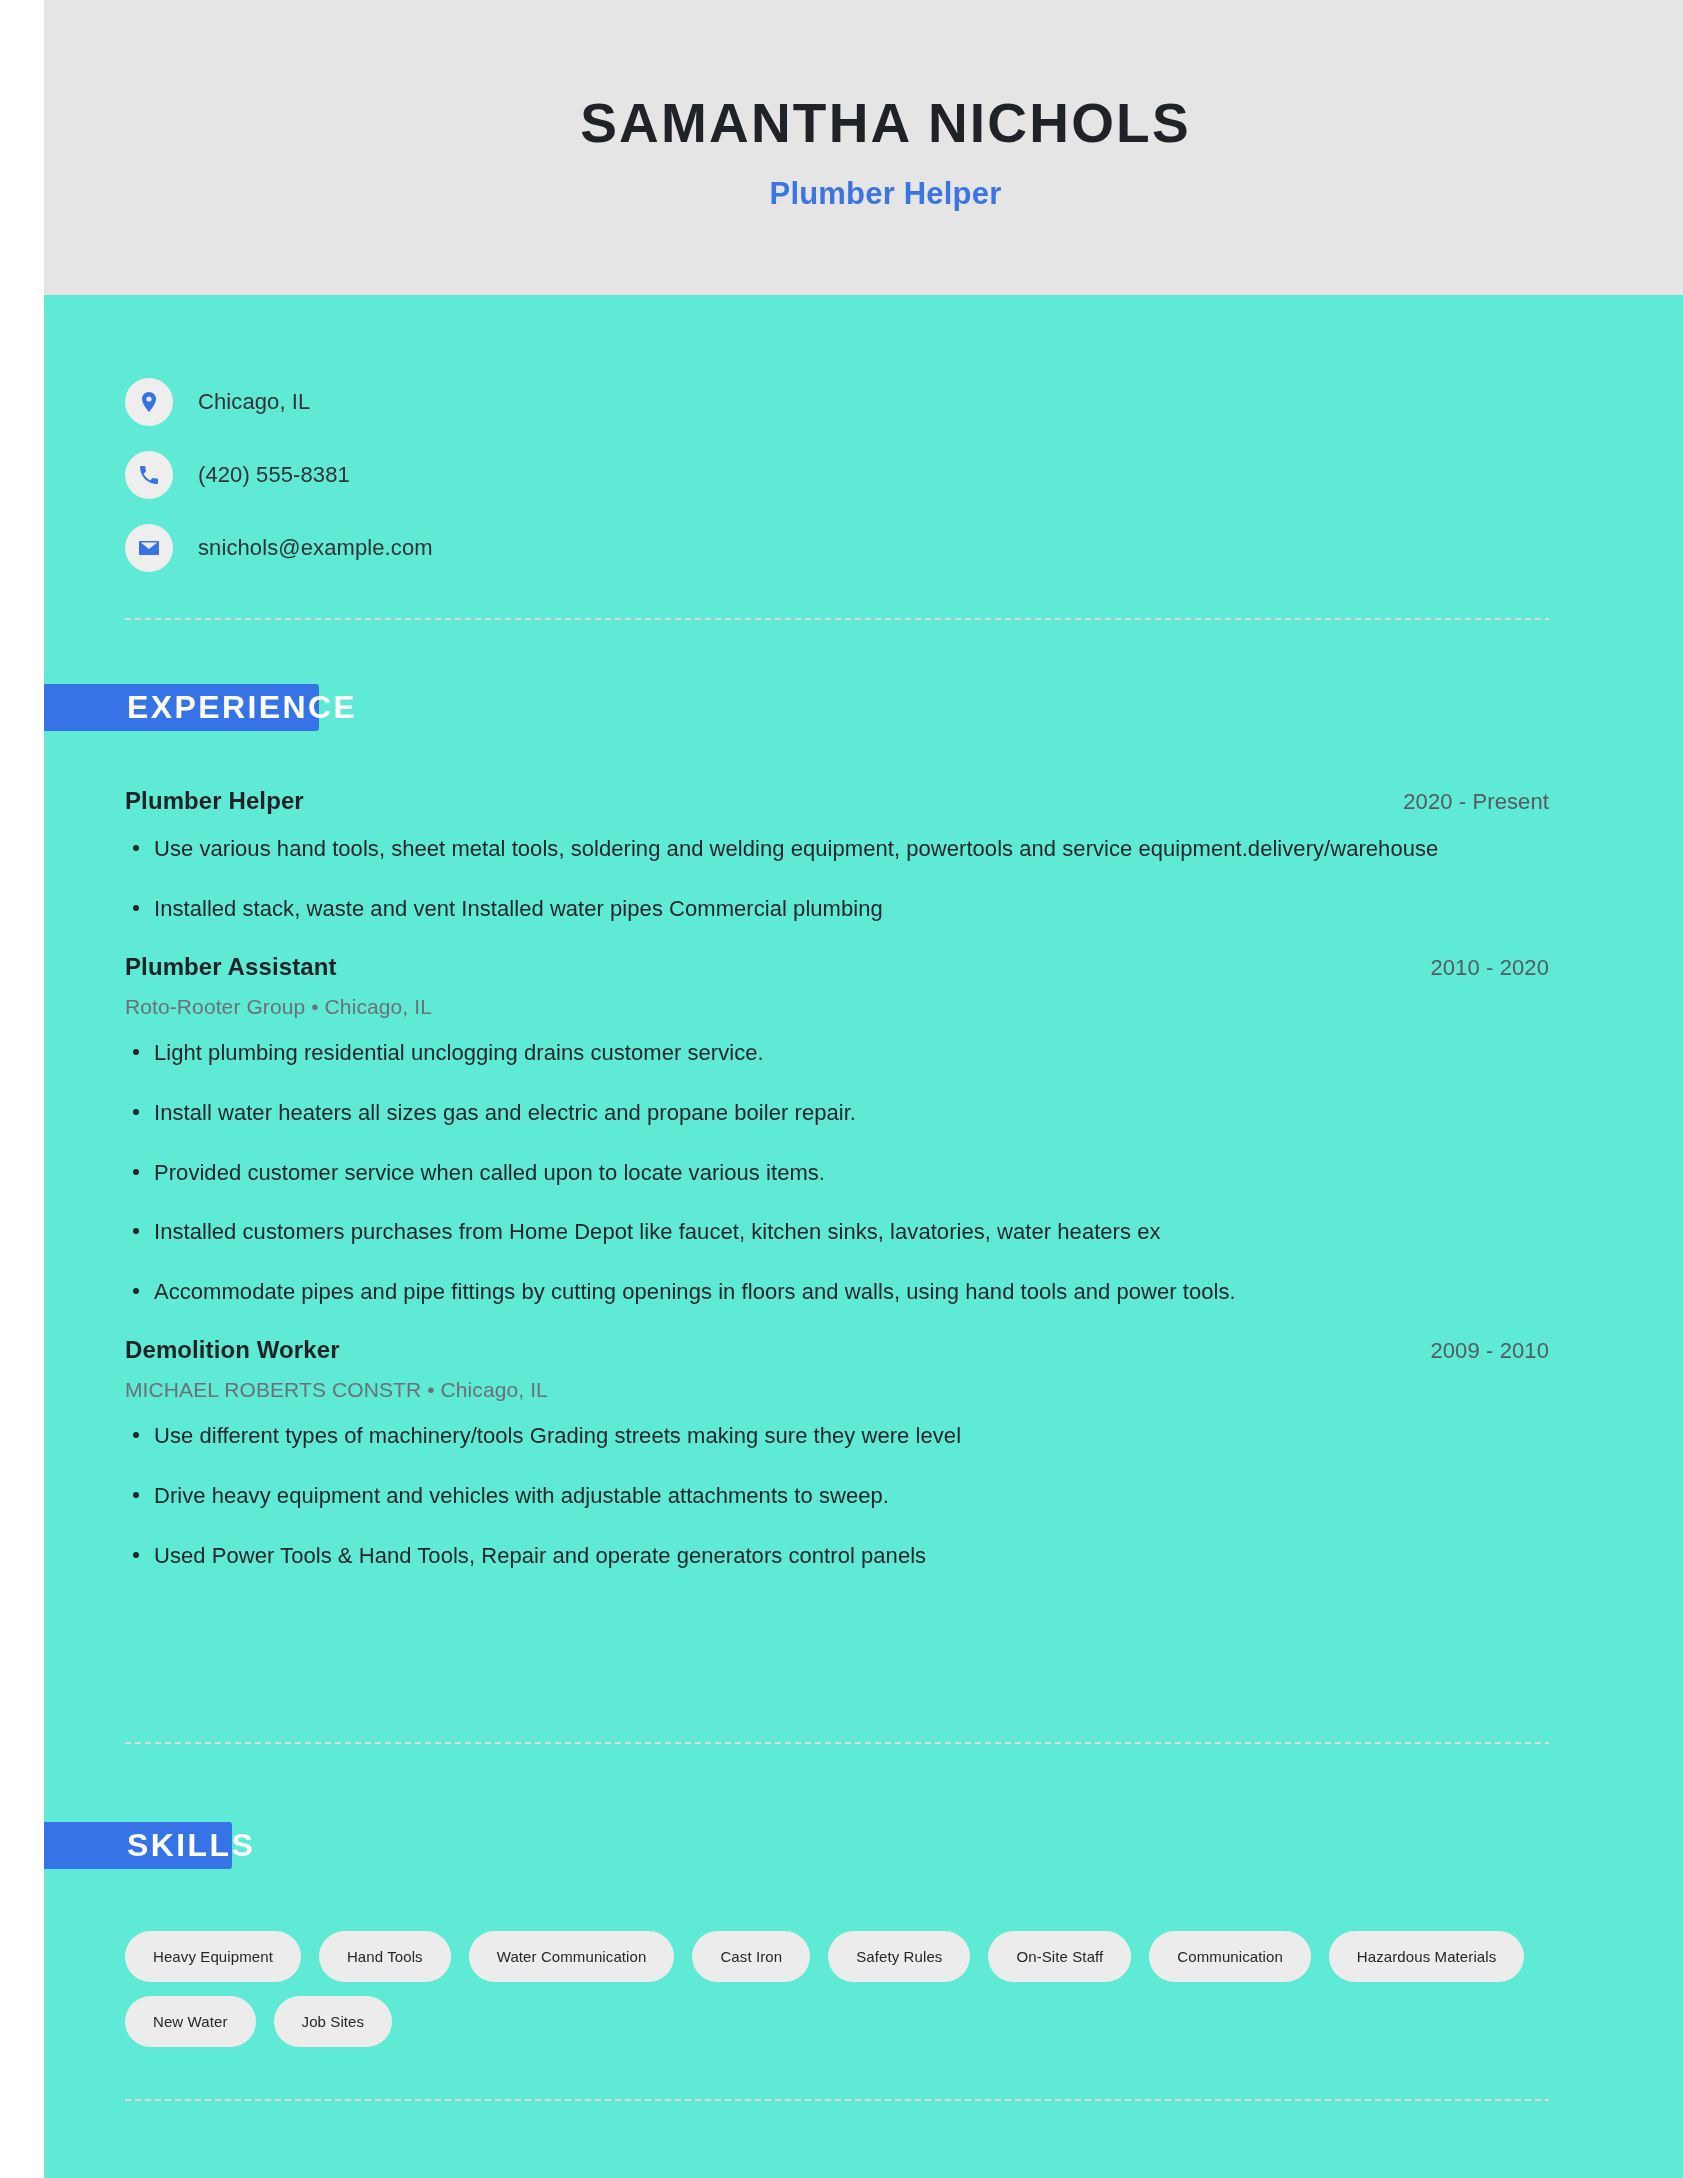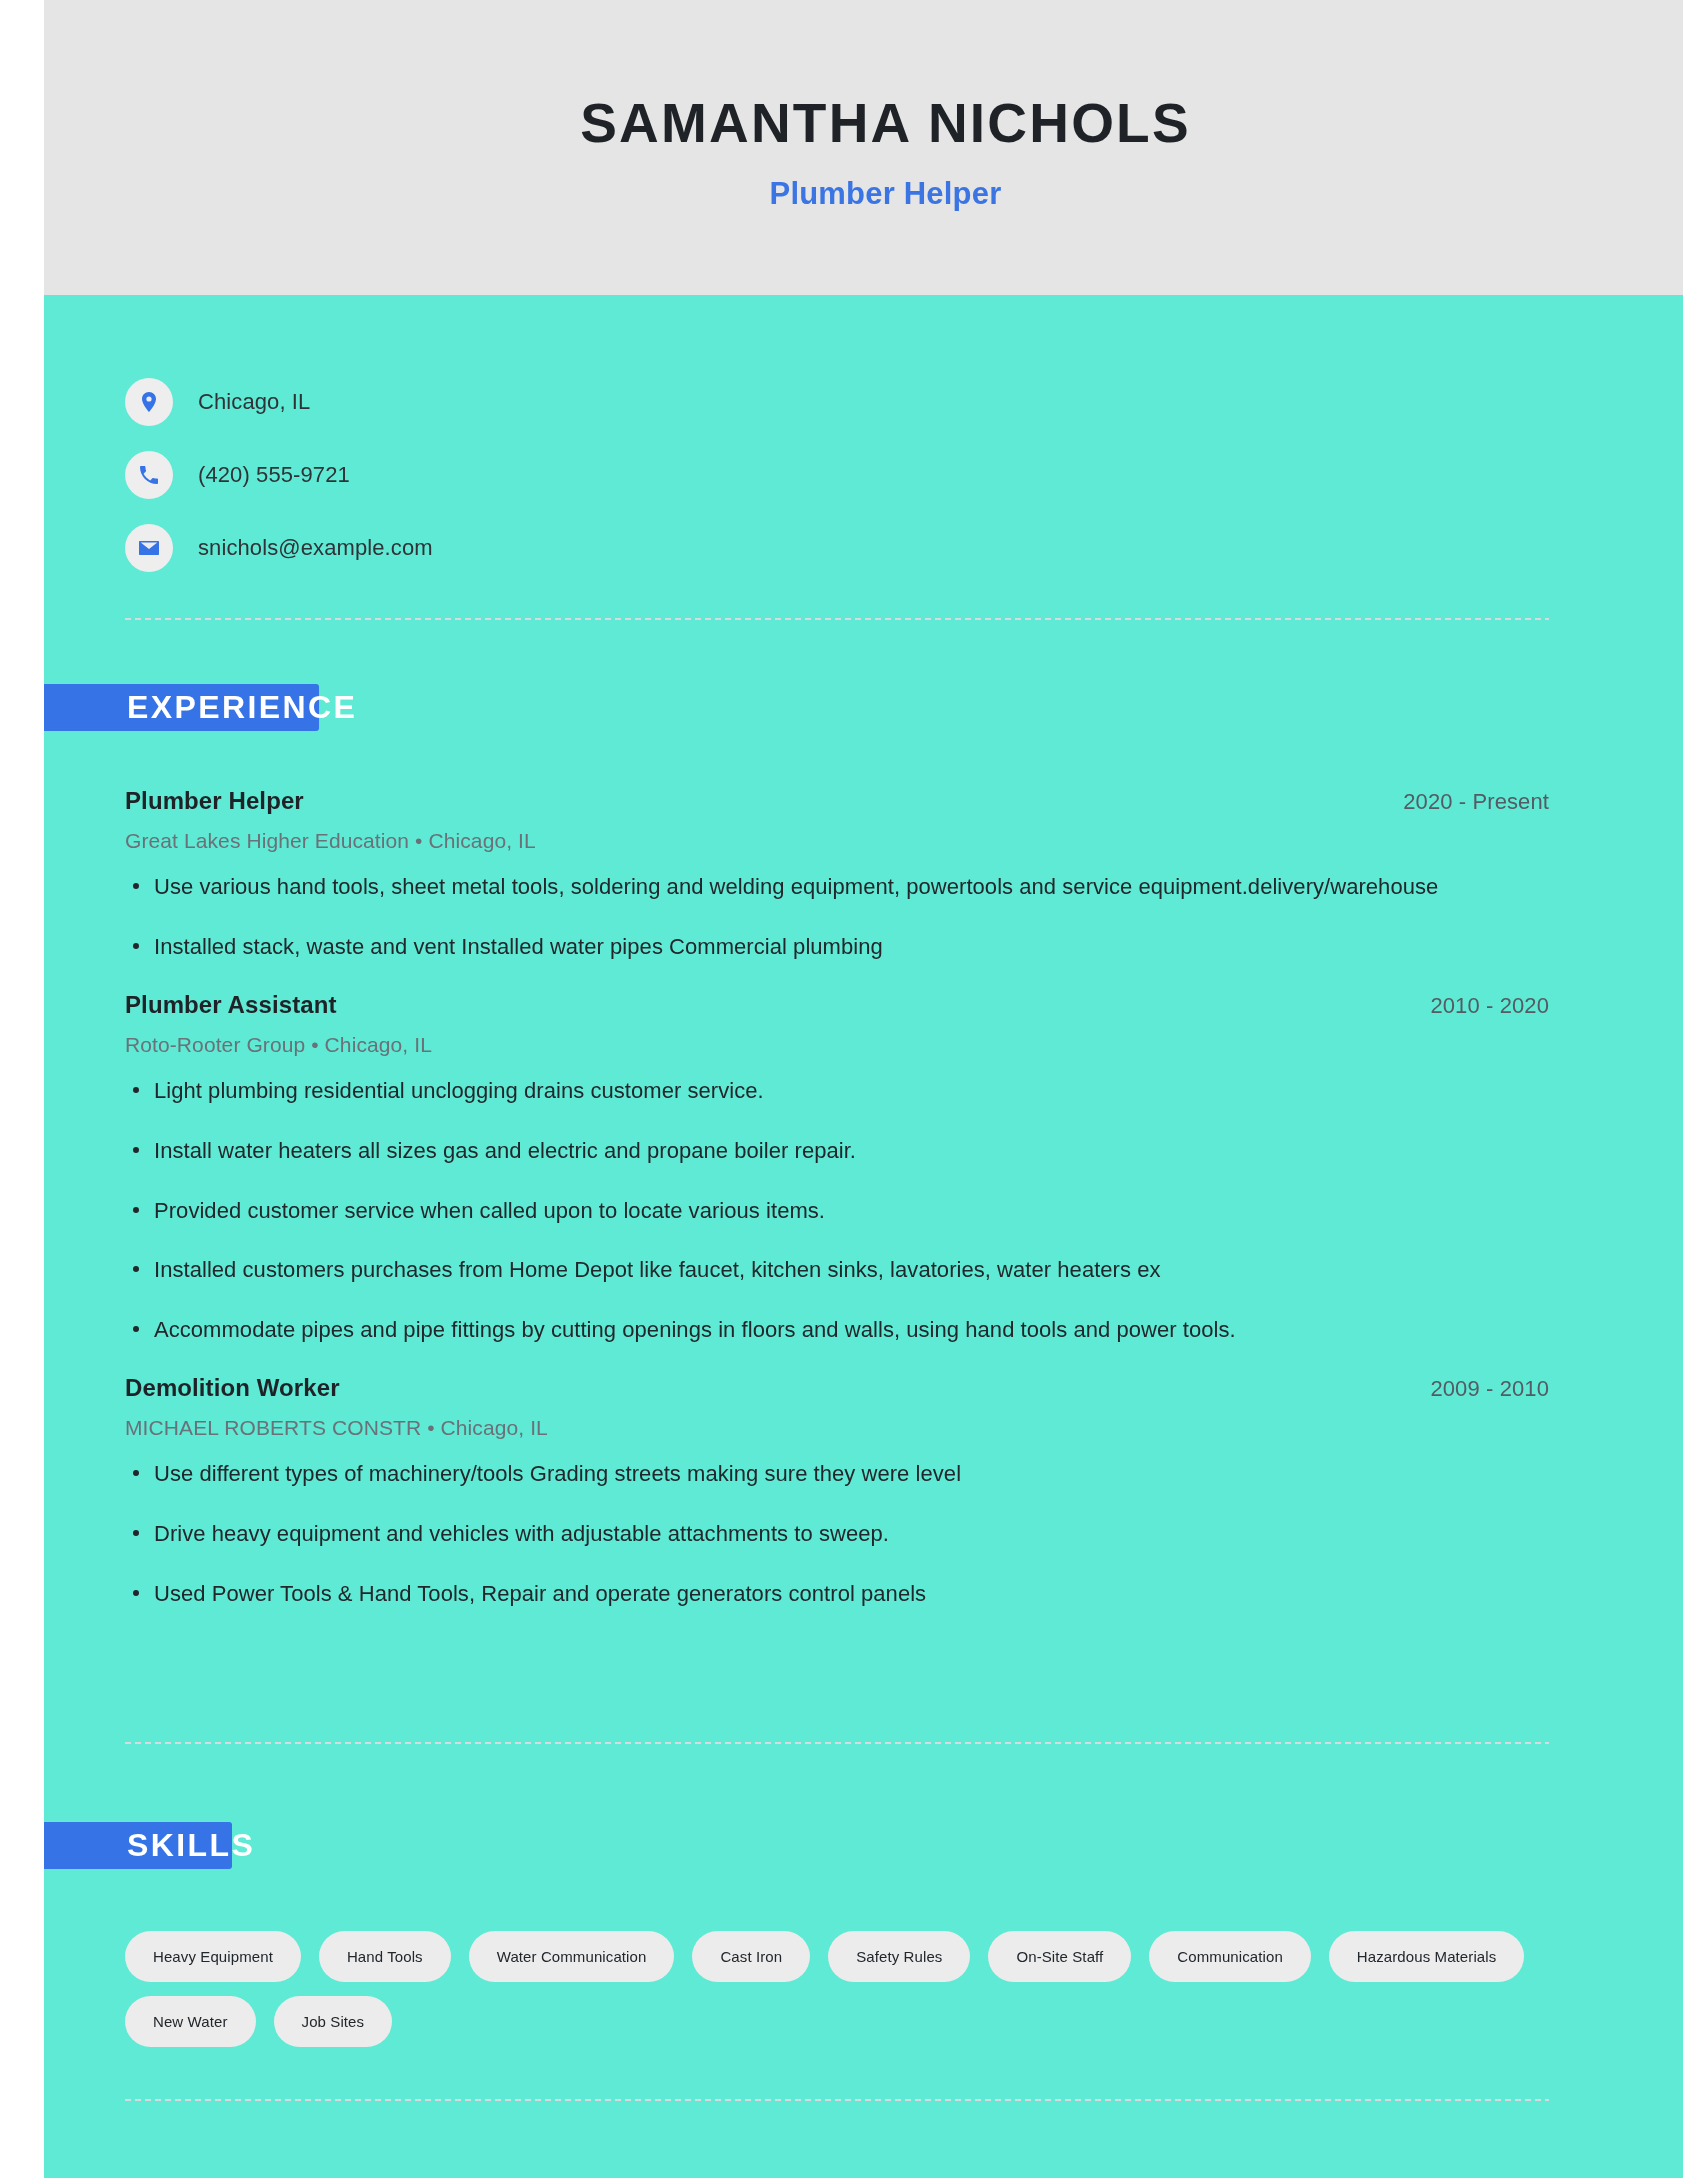--- a/index.html
+++ b/index.html
@@ -223,21 +223,21 @@
       </span>
       <span class="contact-text">Chicago, IL</span>
     </div>
 
     <div class="contact-row">
       <span class="contact-icon">
         <svg width="24" height="24" viewBox="0 0 24 24" aria-hidden="true">
           <path d="M6.6 10.8c1.4 2.8 3.8 5.1 6.6 6.6l2.2-2.2c.3-.3.7-.4 1-.2 1.1.4 2.4.6 3.6.6.6 0 1 .4 1 1V20c0 .6-.4 1-1 1-9.4 0-17-7.6-17-17 0-.6.4-1 1-1h3.4c.6 0 1 .4 1 1 0 1.3.2 2.5.6 3.6.1.4 0 .8-.2 1l-2.2 2.2z" fill="#3573e6"></path>
         </svg>
       </span>
-      <span class="contact-text">(420) 555-9721</span>
+      <span class="contact-text">(420) 555-8381</span>
     </div>
 
     <div class="contact-row">
       <span class="contact-icon">
         <svg width="24" height="24" viewBox="0 0 24 24" aria-hidden="true">
           <path d="M3 5h18c.6 0 1 .4 1 1v12c0 .6-.4 1-1 1H3c-.6 0-1-.4-1-1V6c0-.6.4-1 1-1zm9 8.1L20.3 6.6H3.7L12 13.1z" fill="#3573e6"></path>
         </svg>
       </span>
       <span class="contact-text">snichols@example.com</span>
     </div>
@@ -248,21 +248,20 @@
 
   <div class="section-banner banner-experience">EXPERIENCE</div>
 
   <div class="experience-section">
 
     <div class="job">
       <div class="job-head">
         <span class="job-role">Plumber Helper</span>
         <span class="job-dates">2020 - Present</span>
       </div>
-      <div class="job-company">Great Lakes Higher Education  •  Chicago, IL</div>
       <ul class="bullets">
         <li>Use various hand tools, sheet metal tools, soldering and welding equipment, powertools and service equipment.delivery/warehouse</li>
         <li>Installed stack, waste and vent Installed water pipes Commercial plumbing</li>
       </ul>
     </div>
 
     <div class="job">
       <div class="job-head">
         <span class="job-role">Plumber Assistant</span>
         <span class="job-dates">2010 - 2020</span>

